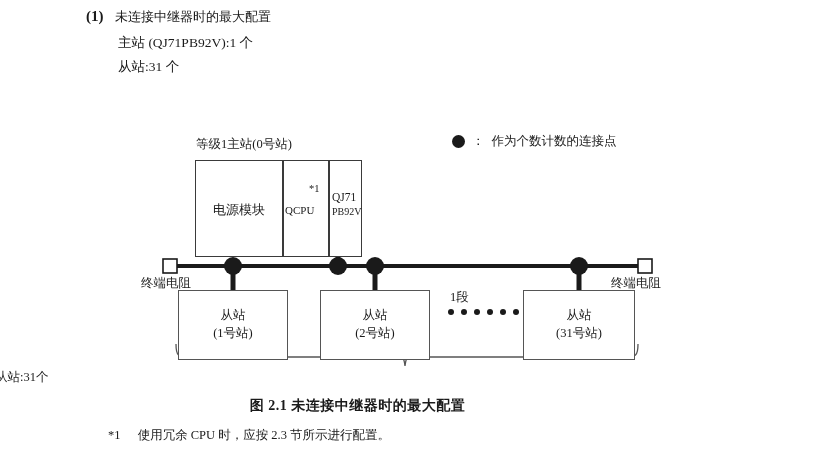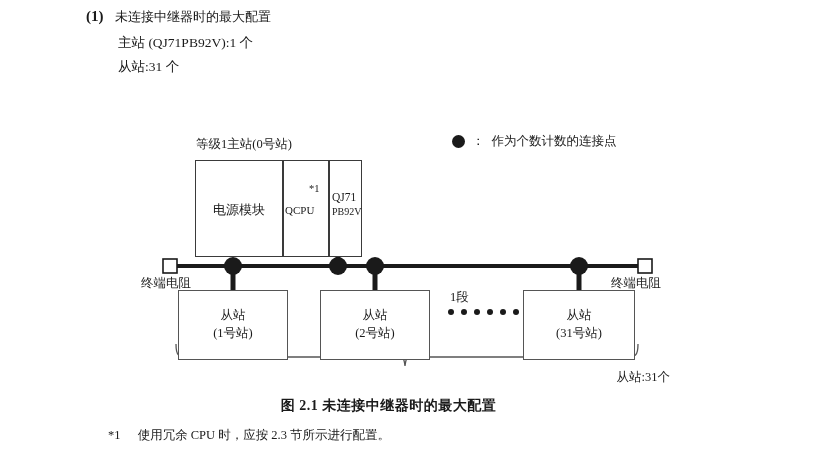--- a/index.html
+++ b/index.html
@@ -141,35 +141,33 @@
     width: 6px; height: 6px;
     border-radius: 50%;
     background: #1a1a1a;
     display: block;
   }
 
   
   #brace-caption {
     left: 0; top: 369px;
     width: 655px;
-    text-align: right;
-    font-size: 12.5px;
-    padding-left: 20px;
+    text-align: left;
+    font-size: 12.5px;
   }
   #brace-caption span { position: relative; left: -5px; }
 
   
   #fig-caption {
     left: 0; top: 397px;
     width: 715px;
     text-align: center;
     font-size: 14px;
     font-weight: bold;
     letter-spacing: 0.5px;
-    padding-left: 31px;
   }
 
   
   #footnote {
     left: 108px; top: 427px;
     font-size: 12.5px;
     white-space: nowrap;
   }
   #footnote .fn-mark { margin-right: 14px; }
 </style>

